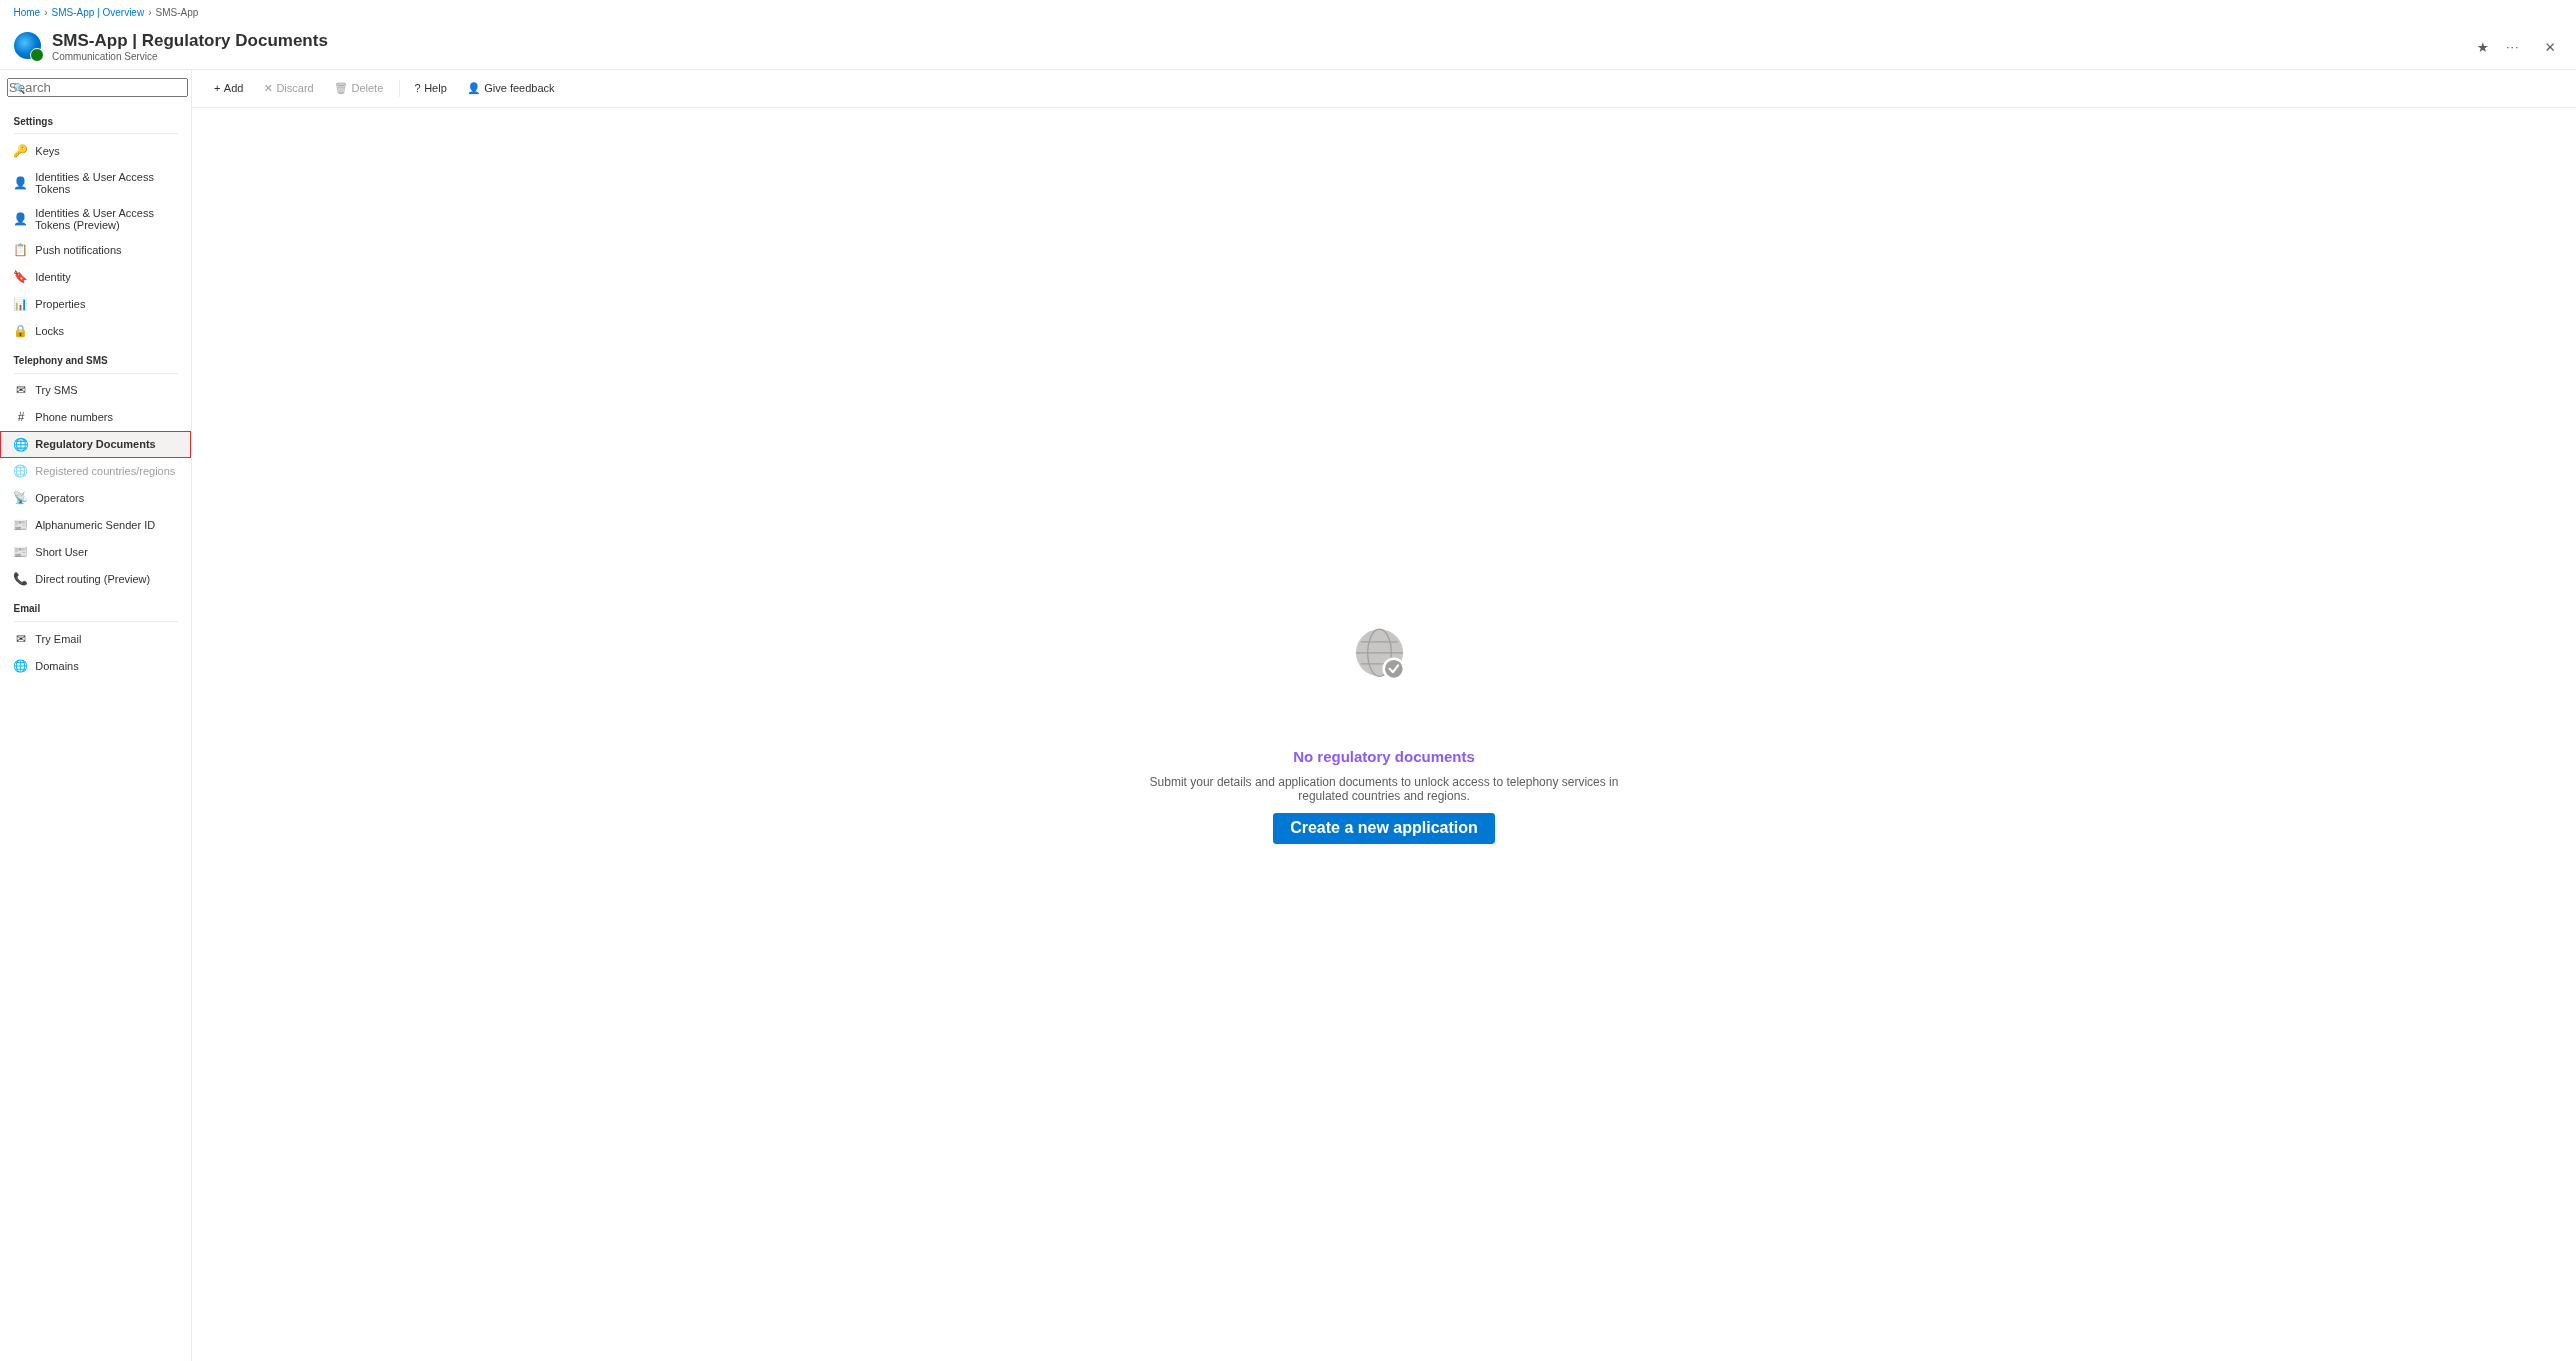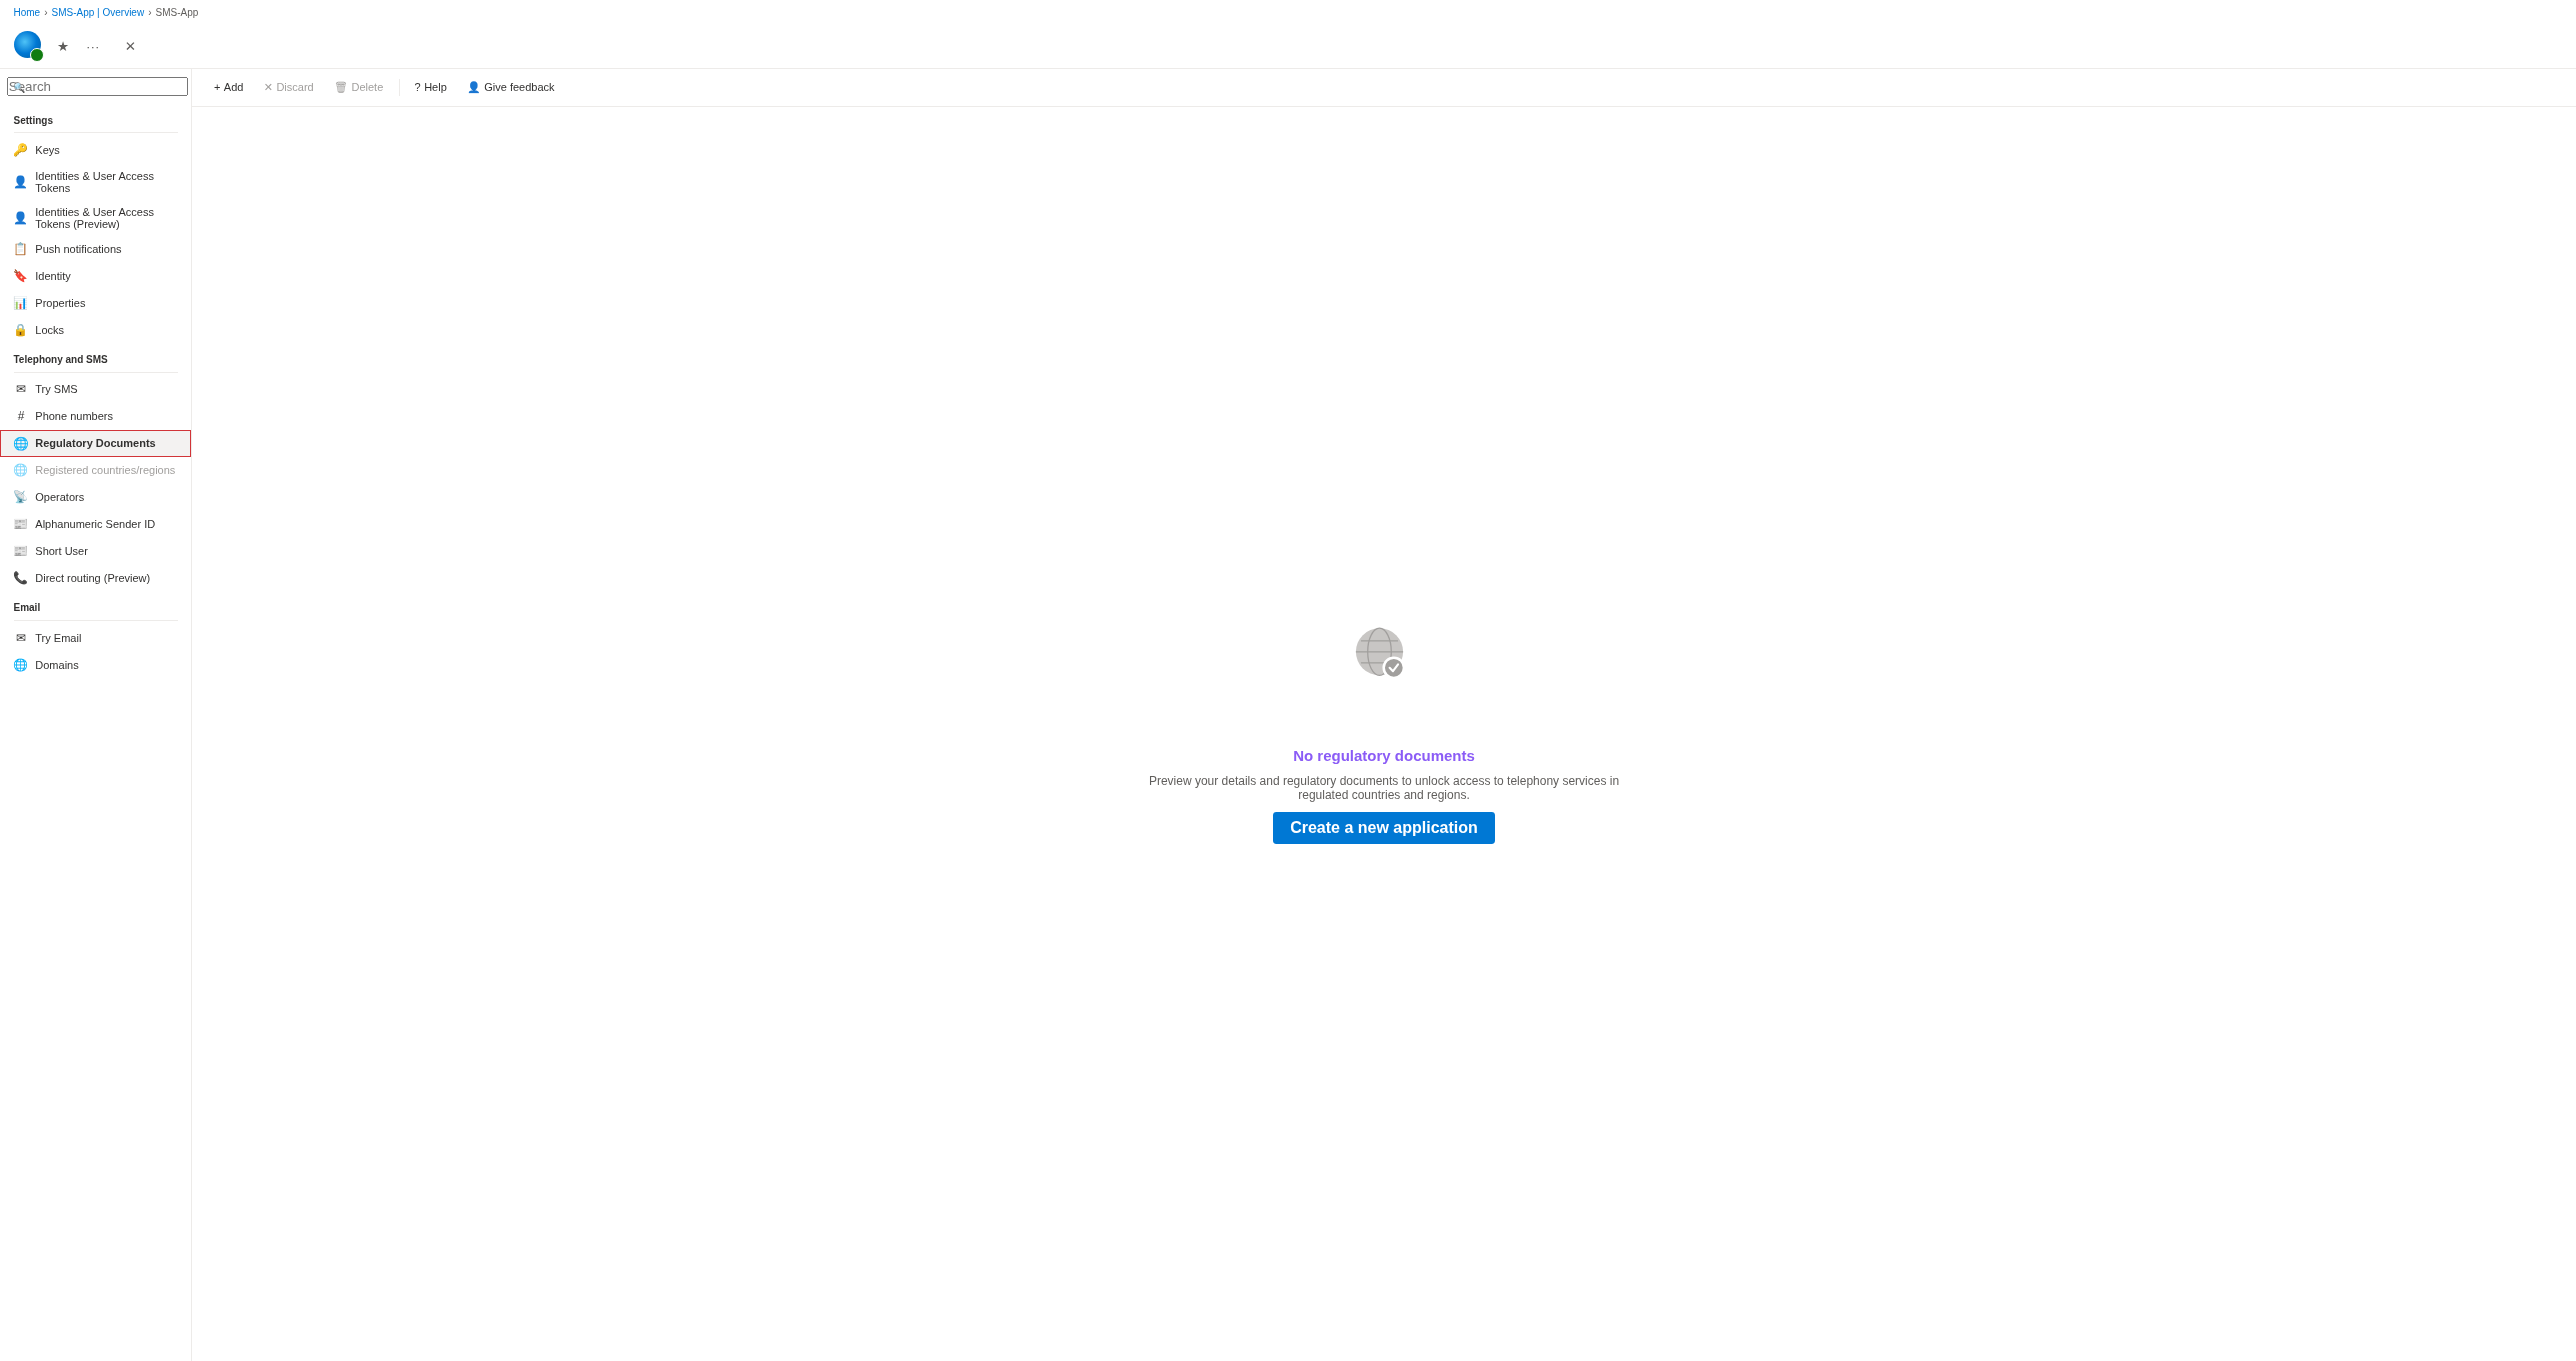--- a/index.html
+++ b/index.html
@@ -64,20 +64,24 @@
   <a href="#">Home</a>
   <span>›</span>
   <a href="#">SMS-App | Overview</a>
   <span>›</span>
   <span>SMS-App</span>
 </div>
 
 <div class="app-header">
   <div class="app-icon">
     <div class="app-icon-globe"></div>
+  </div>
+  <div class="app-title-block">
+    <div class="app-title">SMS-App | Regulatory Documents</div>
+    <div class="app-subtitle">Communication Service</div>
   </div>
   <div class="header-actions">
     <button>★</button>
     <button>···</button>
   </div>
   <button class="close-btn">✕</button>
 </div>
 
 <div class="main-layout">
 
@@ -204,18 +208,18 @@
             <ellipse cx="35" cy="33" rx="14" ry="28" fill="none" stroke="#a19f9d" stroke-width="1.5"></ellipse>
             <line x1="7" y1="33" x2="63" y2="33" stroke="#a19f9d" stroke-width="1.5"></line>
             <line x1="13" y1="20" x2="57" y2="20" stroke="#a19f9d" stroke-width="1.5"></line>
             <line x1="13" y1="46" x2="57" y2="46" stroke="#a19f9d" stroke-width="1.5"></line>
             <circle cx="52" cy="52" r="12" fill="#a19f9d" stroke="#fff" stroke-width="3"></circle>
             <polyline points="47,52 51,56 57,48" fill="none" stroke="#fff" stroke-width="2.5" stroke-linecap="round" stroke-linejoin="round"></polyline>
           </svg>
         </div>
       </div>
       <div class="empty-title">No regulatory documents</div>
-      <div class="empty-desc">Preview your details and regulatory documents to unlock access to telephony services in regulated countries and regions.</div>
+      <div class="empty-desc">Submit your details and application documents to unlock access to telephony services in regulated countries and regions.</div>
       <button class="create-btn">Create a new application</button>
     </div>
   </div>
 </div>
 
 
 </body></html>

